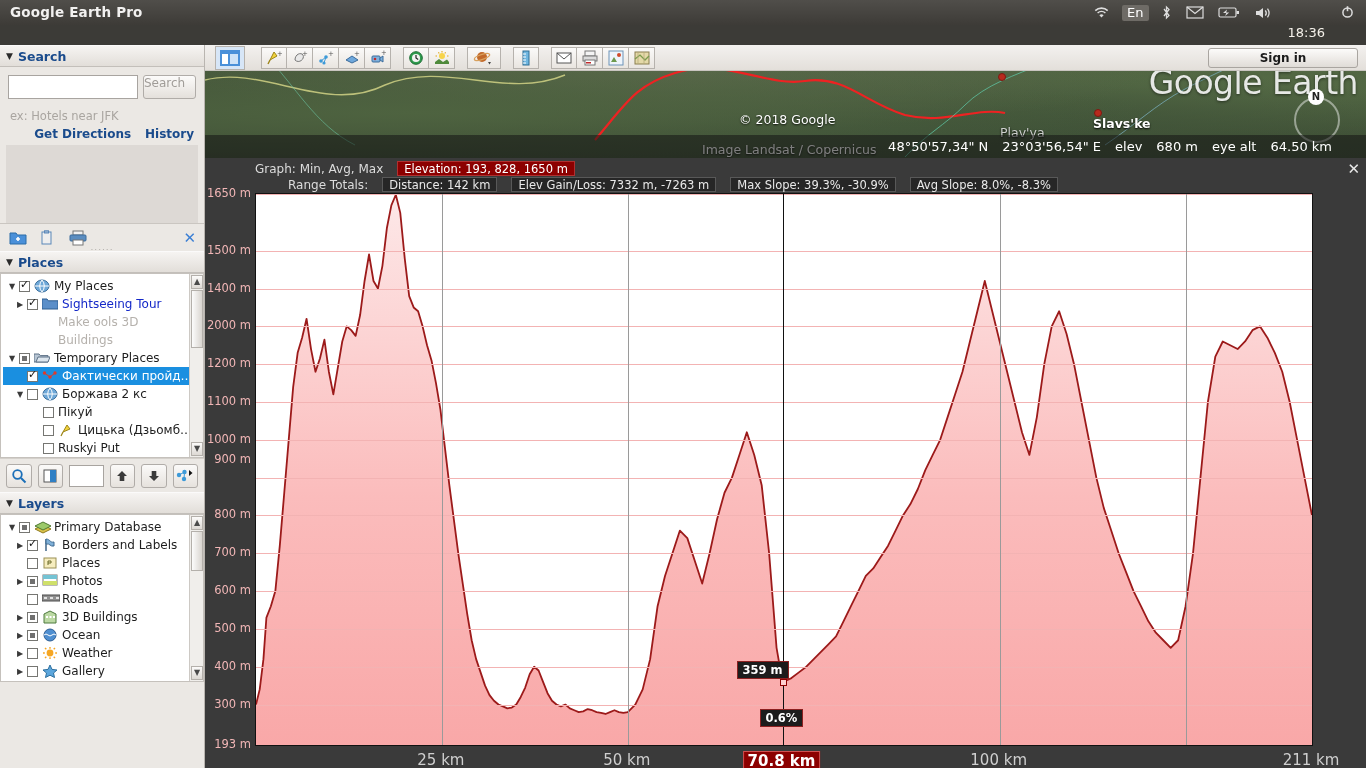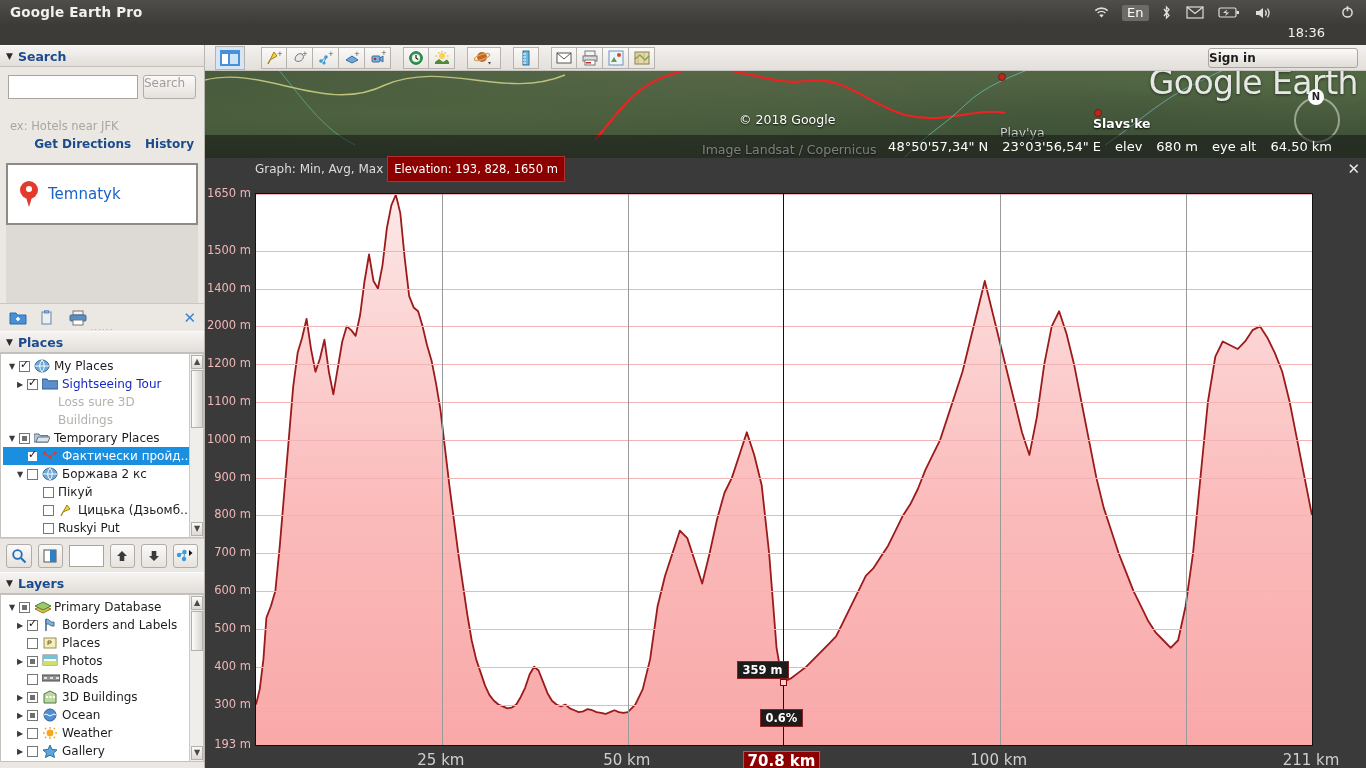--- a/index.html
+++ b/index.html
@@ -57,21 +57,21 @@
   .search-row { display:flex; gap:5px; }
   .search-input {
     width:130px; height:24px; border:1px solid #a8a4a0; background:#fff;
     font-size:12px; padding:2px 4px; outline:none;
   }
   .search-btn {
     width:58px; height:24px; border:1px solid #b0aca8;
     background:linear-gradient(to bottom,#fcfbfa,#e4e0db);
     color:#a09c98; font-size:12px; border-radius:3px;
   }
-  .hint { color:#a9a5a0; font-size:11.5px; padding:20px 0 0 2px; }
+  .hint { color:#a9a5a0; font-size:11.5px; padding:10px 0 0 2px; }
   .links { text-align:right; padding:4px 2px 0 0; font-size:12px; }
   .links a { color:#1a4b8c; text-decoration:none; font-weight:bold; margin-left:10px; }
 
   .result-box {
     margin:8px 6px 0 6px; border:2px solid #8e8a86; background:#fff; height:62px;
     display:flex; align-items:center; padding-left:12px;
   }
   .pin {
     width:18px; height:26px; position:relative; margin-right:10px;
   }
@@ -162,21 +162,21 @@
     width:26px; height:22px; border:1px solid #b6b2ad; background:linear-gradient(to bottom,#fbfaf9,#e9e5e0);
     display:flex; align-items:center; justify-content:center; font-size:12px;
   }
   .tbgroup { display:flex; margin-right:12px; }
   .tbgroup .tbbtn + .tbbtn { border-left:none; }
   .tbbtn.active { background:#d7e6f7; }
   .signin {
     position:absolute; right:8px; top:3px; width:150px; height:20px;
     border:1px solid #a9a5a0; border-radius:3px;
     background:linear-gradient(to bottom,#fcfbfa,#e0dcd7);
-    font-weight:bold; font-size:12px; color:#1b1b1b; text-align:left; line-height:18px;
+    font-weight:bold; font-size:12px; color:#1b1b1b; text-align:center; line-height:18px;
   }
   .map-credit { position:absolute; color:#fff; font-size:12.5px; text-shadow:0 1px 2px rgba(0,0,0,.85); }
   .ge-logo {
     position:absolute; right:8px; top:18px; color:rgba(255,255,255,.88);
     font-size:33px; letter-spacing:-.5px; text-shadow:0 1px 3px rgba(0,0,0,.5);
     font-family:"DejaVu Sans","Liberation Sans",sans-serif;
   }
   .place-dot { position:absolute; width:8px; height:8px; border-radius:50%; background:#b82a1d; border:1px solid #7d1a12;}
   .place-lbl { position:absolute; color:#fff; font-size:12.5px; text-shadow:0 1px 2px #000; }
   .statusline {
@@ -191,21 +191,21 @@
 
   
   .profile {
     position:absolute; left:205px; top:158px; width:1161px; height:610px;
     background:#3a3a3a;
   }
   .prof-header { position:relative; height:32px; color:#e9e9e9; font-size:12px; }
   .hdr-row { position:absolute; left:0; height:15px; display:flex; align-items:center; }
   .hdr-label { color:#dcdcdc; font-size:12px; }
   .chip {
-    background:#262626; border:1px solid #585858; padding:0 6px; margin-left:4px; height:26px;
+    background:#262626; border:1px solid #585858; padding:0 6px; margin-left:14px; height:15px;
     display:flex; align-items:center; color:#e9e9e9; font-size:11.5px;
   }
   .chip.red { background:#8c0000; border-color:#b03030; color:#fff; }
   .prof-close { position:absolute; right:6px; top:2px; color:#e8e8e8; font-size:15px; font-weight:bold;}
 
   .plot-wrap { position:absolute; left:0; top:32px; width:1161px; height:578px; }
   .ylabels { position:absolute; left:0; top:0; width:50px; height:556px; }
   .ylabel { position:absolute; right:4px; color:#f1b6b6; font-size:11.5px; transform:translateY(-50%); white-space:nowrap;}
   .plot {
     position:absolute; left:50px; top:3px; width:1058px; height:553px;
@@ -285,26 +285,20 @@
       <div class="search-row">
         <input class="search-input" type="text" value="" placeholder="" style="">
         <div class="search-btn">Search</div>
       </div>
       <div class="hint">ex: Hotels near JFK</div>
       <div class="links">
         <a href="#">Get Directions</a>
         <a href="#">History</a>
       </div>
     </div>
-    <div class="result-box">
-      <div class="pin">
-          <div class="pin-dot"></div>
-        </div>
-      <div class="result-name">Temnatyk</div>
-    </div>
     <div class="result-blank"></div>
 
     <div class="places-toolbar">
       <div class="tb-ico">
         <svg width="18" height="16" viewBox="0 0 18 16">
             <path d="M1 3 h6 l1.4 2 H17 v9 H1 Z" fill="#4a90d9" stroke="#2a6ca8"></path>
             <path d="M9 7 v4 M7 9 h4" stroke="#fff" stroke-width="1.6"></path>
           </svg>
       </div>
       <div class="tb-ico">
@@ -345,21 +339,21 @@
             <span class="cbx on"></span>
             <span class="ic"><svg width="16" height="13" viewBox="0 0 16 13">
                 <path d="M0 2 h5 l1.3 1.8 H16 V12 H0 Z" fill="#5b8fc9" stroke="#2f5e91"></path>
               </svg></span>
             <span class="link-blue">Sightseeing Tour</span>
           </div>
           <div class="trow">
             <span class="indent24"></span>
             <span class="arrow"></span>
             <span style="width:15px;display:inline-block;flex:none"></span>
-            <span class="grey-note">Loss sure 3D</span>
+            <span class="grey-note">Make ools 3D</span>
           </div>
           <div class="trow">
             <span class="indent24"></span>
             <span class="arrow"></span>
             <span style="width:15px;display:inline-block;flex:none"></span>
             <span class="grey-note">Buildings</span>
           </div>
           <div class="trow">
             <span class="arrow">▼</span>
             <span class="cbx partial"></span>
@@ -710,33 +704,40 @@
     <div class="signin">Sign in</div>
   </div>
 
   <div class="profile">
 
     <div class="prof-header">
       <div class="hdr-row" style="top:3px;left:50px">
         <span class="hdr-label">Graph: Min, Avg, Max</span>
         <span class="chip red">Elevation: 193, 828, 1650 m</span>
       </div>
+      <div class="hdr-row" style="top:19px;left:83px">
+        <span class="hdr-label">Range Totals:</span>
+        <span class="chip">Distance: 142 km</span>
+        <span class="chip">Elev Gain/Loss: 7332 m, -7263 m</span>
+        <span class="chip">Max Slope: 39.3%, -30.9%</span>
+        <span class="chip">Avg Slope: 8.0%, -8.3%</span>
+      </div>
       <div class="prof-close">✕</div>
     </div>
 
     <div class="plot-wrap">
       <div class="ylabels" id="ylabels">
           <div class="ylabel" style="top: 554px;">193 m</div>
           <div class="ylabel" style="top: 513.535px;">300 m</div>
           <div class="ylabel" style="top: 475.718px;">400 m</div>
           <div class="ylabel" style="top: 437.9px;">500 m</div>
           <div class="ylabel" style="top: 400.083px;">600 m</div>
           <div class="ylabel" style="top: 362.266px;">700 m</div>
           <div class="ylabel" style="top: 324.448px;">800 m</div>
-          <div class="ylabel" style="top: 287px;">900 m</div>
+          <div class="ylabel" style="top: 269px;">900 m</div>
           <div class="ylabel" style="top: 248.813px;">1000 m</div>
           <div class="ylabel" style="top: 210.996px;">1100 m</div>
           <div class="ylabel" style="top: 173.178px;">1200 m</div>
           <div class="ylabel" style="top: 135.361px;">2000 m</div>
           <div class="ylabel" style="top: 97.5436px;">1400 m</div>
           <div class="ylabel" style="top: 59.7261px;">1500 m</div>
           <div class="ylabel" style="top: 3px;">1650 m</div>
         </div>
       <div class="plot" id="plot">
         <svg id="chart-svg" width="1056" height="551" viewBox="0 0 1056 551" preserveAspectRatio="none" style="position:absolute;left:0;top:0">

